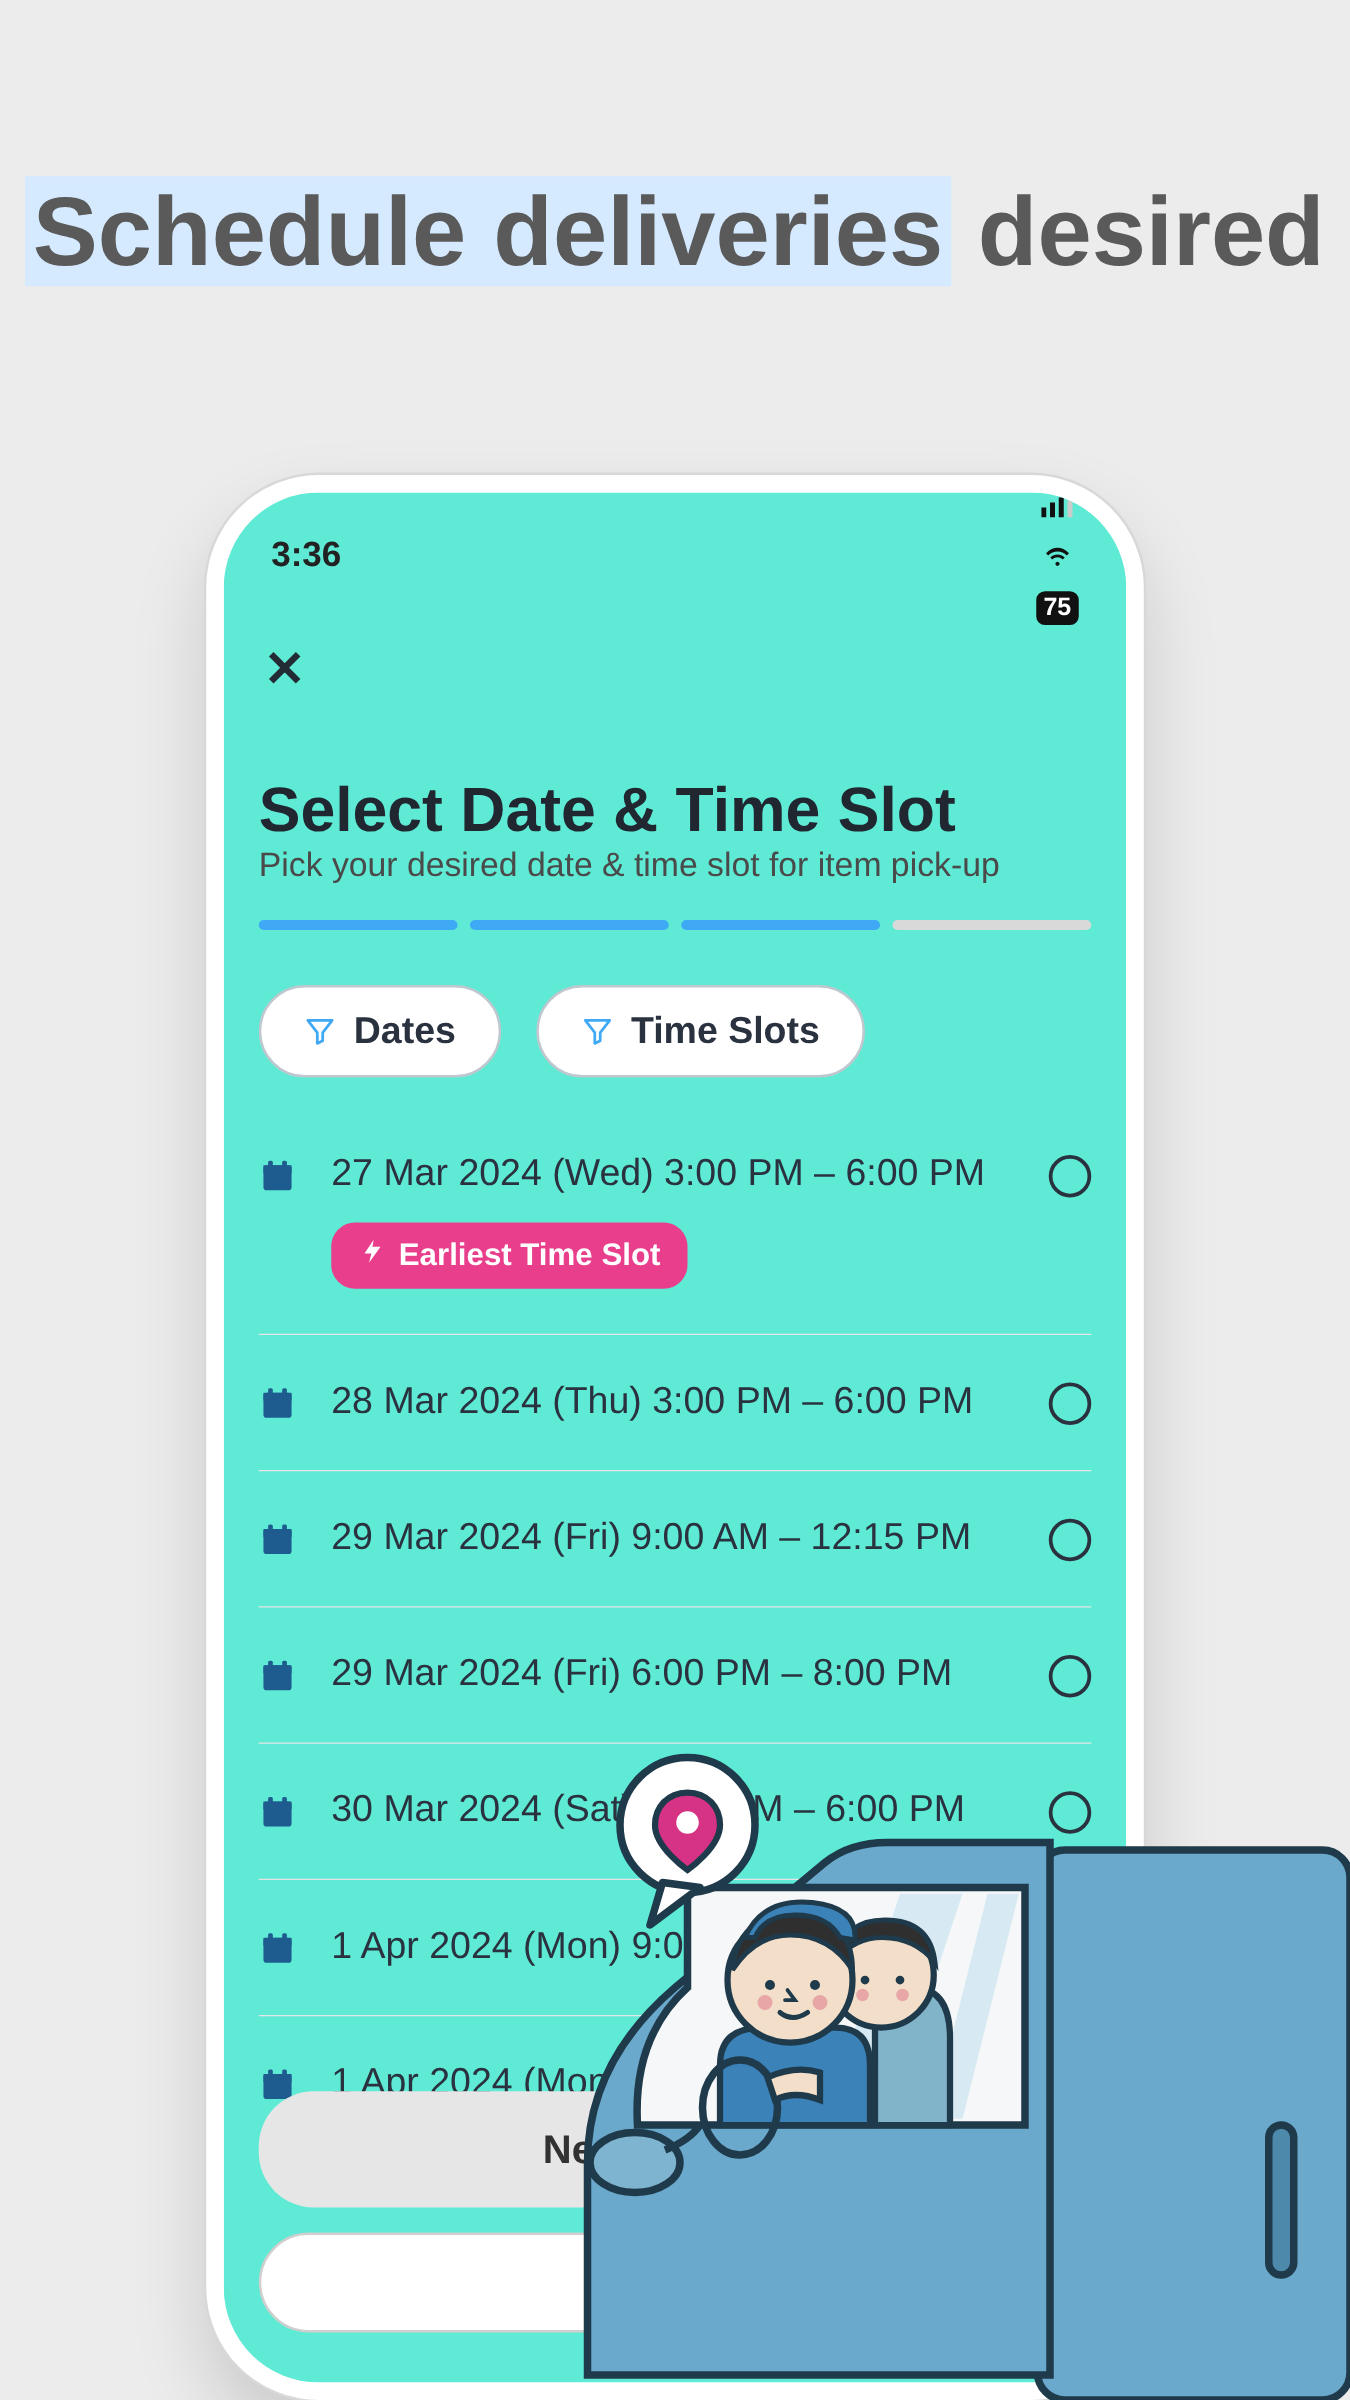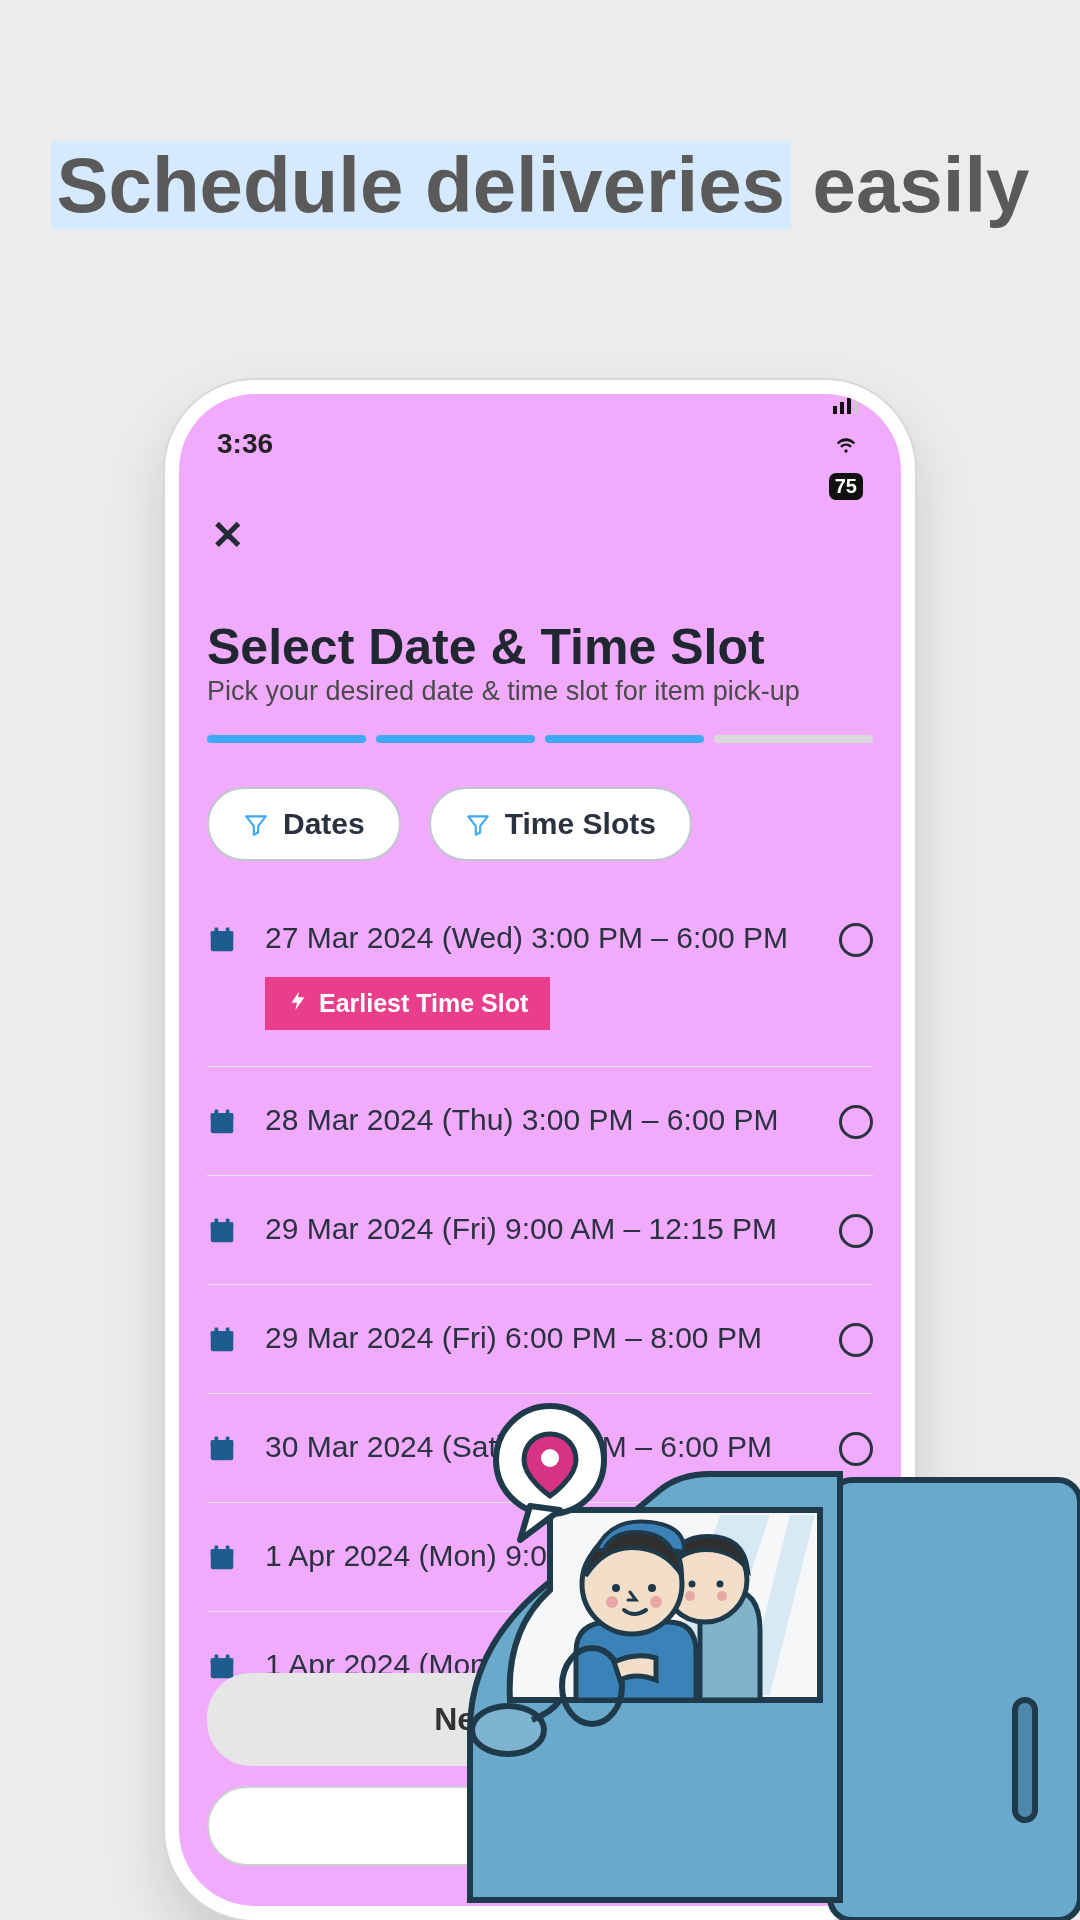--- a/index.html
+++ b/index.html
@@ -32,21 +32,21 @@
     height: 1540px;
     background: #fff;
     border: 14px solid #fff;
     border-radius: 90px;
     box-shadow: 0 0 0 2px #d8d8d8, 0 30px 60px rgba(0,0,0,0.15);
     overflow: hidden;
   }
   .phone-screen {
     width: 100%;
     height: 100%;
-    background: #f0abfc;
+    background: #5eead4;
     padding: 28px 28px 0 28px;
     position: relative;
   }
   .status-bar {
     display: flex;
     justify-content: space-between;
     align-items: center;
     font-size: 28px;
     font-weight: 700;
     color: #222;
@@ -131,21 +131,21 @@
   .earliest-badge {
     display: inline-flex;
     align-items: center;
     gap: 10px;
     margin-top: 22px;
     background: #e83e8c;
     color: #fff;
     font-size: 25px;
     font-weight: 600;
     padding: 12px 22px;
-    border-radius: 0;
+    border-radius: 19px;
   }
   .radio-ring {
     width: 34px; height: 34px;
     border: 3px solid #2a3240;
     border-radius: 50%;
     flex: 0 0 34px;
     margin-top: 2px;
   }
   .next-btn {
     position: absolute;
@@ -179,21 +179,21 @@
     width: 680px;
     height: 520px;
     pointer-events: none;
   }
 </style>
 </head>
 <body>
 
 <div class="headline">
   <span class="hl-accent">Schedule deliveries</span>
-  <span>easily</span>
+  <span>desired</span>
 </div>
 
 <div class="phone-frame">
   <div class="phone-screen">
 
     <div class="status-bar">
       <span>3:36</span>
       <span class="status-right">
         <span>
           <svg width="26" height="20" viewBox="0 0 26 20">

